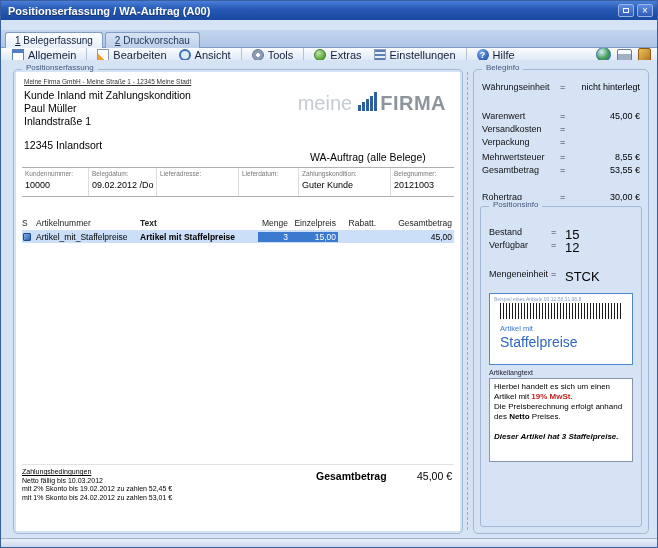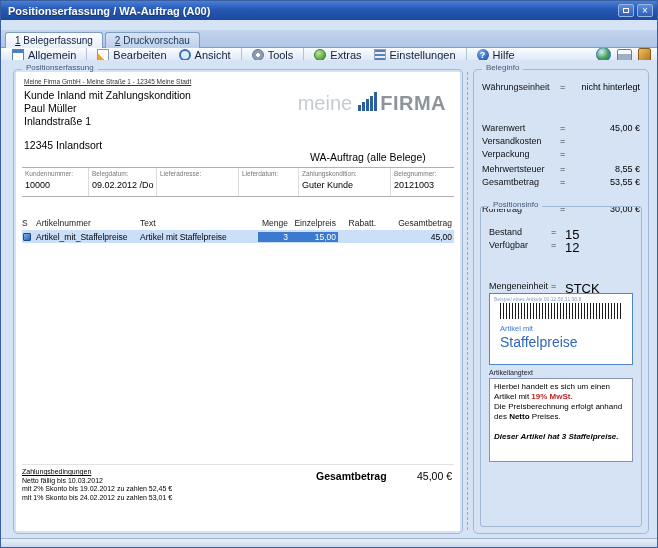--- a/index.html
+++ b/index.html
@@ -108,42 +108,42 @@
   .tblhead {
     position:absolute; left:6px; right:6px; top:146px; display:flex;
     font-size:8.5px; color:#222; border-bottom:1px solid #8a8a8a; padding-bottom:2px;
   }
   .trow {
     position:absolute; left:6px; right:6px; top:158px; height:13px; display:flex; align-items:center;
     font-size:8.5px; color:#000; background:#cbdff8;
   }
   .c-s{width:14px; display:flex; align-items:center; flex:none;}
   .c-art{width:104px; flex:none; white-space:nowrap; overflow:hidden;}
-  .c-text{width:118px; flex:none; white-space:nowrap; overflow:hidden;}
+  .c-text{width:118px; flex:none; white-space:nowrap; overflow:hidden;font-weight:bold;}
   .c-menge{width:32px; flex:none; text-align:right; padding-right:2px;}
   .c-ep{width:48px; flex:none; text-align:right; padding-right:2px;}
   .c-rab{width:40px; flex:none; text-align:right; padding-right:2px;}
   .c-ges{flex:1; text-align:right; padding-right:2px;}
   .cell-sel { background:#3c7ad0; color:#fff; }
   .row-icon { width:8px; height:8px; border-radius:1px; margin-left:1px;
     background:linear-gradient(135deg,#7fb0e8,#2d62b4); border:1px solid #1d4a90; }
 
   .docfooter { position:absolute; left:6px; right:6px; top:392px; height:44px; border-top:1px solid #e2e2e2; padding-top:3px; }
   .pay-title { font-size:7px; text-decoration:underline; color:#000; }
   .pay-line { font-size:7px; color:#000; margin-top:1.5px; white-space:nowrap; }
   .total-label { position:absolute; left:294px; top:5px; font-size:10.5px; font-weight:bold; }
   .total-value { position:absolute; right:2px; top:5px; font-size:10.5px; }
 
   
   .binfo { position:absolute; left:8px; right:8px; top:12px; }
   .brow { position:relative; height:13px; }
   .brow .lbl { position:absolute; left:0; font-size:9px; color:#111; white-space:nowrap; }
   .brow .eq  { position:absolute; left:78px; font-size:9px; color:#333; }
   .brow .val { position:absolute; right:0; font-size:9px; color:#000; white-space:nowrap; }
-  .mt12 { margin-top:28px; } .mt2 { margin-top:2px; } .mt14 { margin-top:14px; }
+  .mt12 { margin-top:16px; } .mt2 { margin-top:2px; } .mt14 { margin-top:14px; }
 
   .gb-pi { position:absolute; left:6px; right:6px; top:136px; bottom:6px; border:1px solid #a3b8d4; border-radius:3px; }
   .pi-rows { position:absolute; left:8px; right:8px; top:20px; }
   .prow { position:relative; height:13px; }
   .prow .lbl { position:absolute; left:0; font-size:9px; color:#111; white-space:nowrap; }
   .prow .eq  { position:absolute; left:62px; font-size:9px; color:#333; }
   .prow .val { position:absolute; left:76px; font-size:13px; color:#000; white-space:nowrap; }
 
   .img-box { position:absolute; left:8px; right:8px; top:86px; height:72px; background:#fff;
     border:1px solid #4f86cc; overflow:hidden; }

